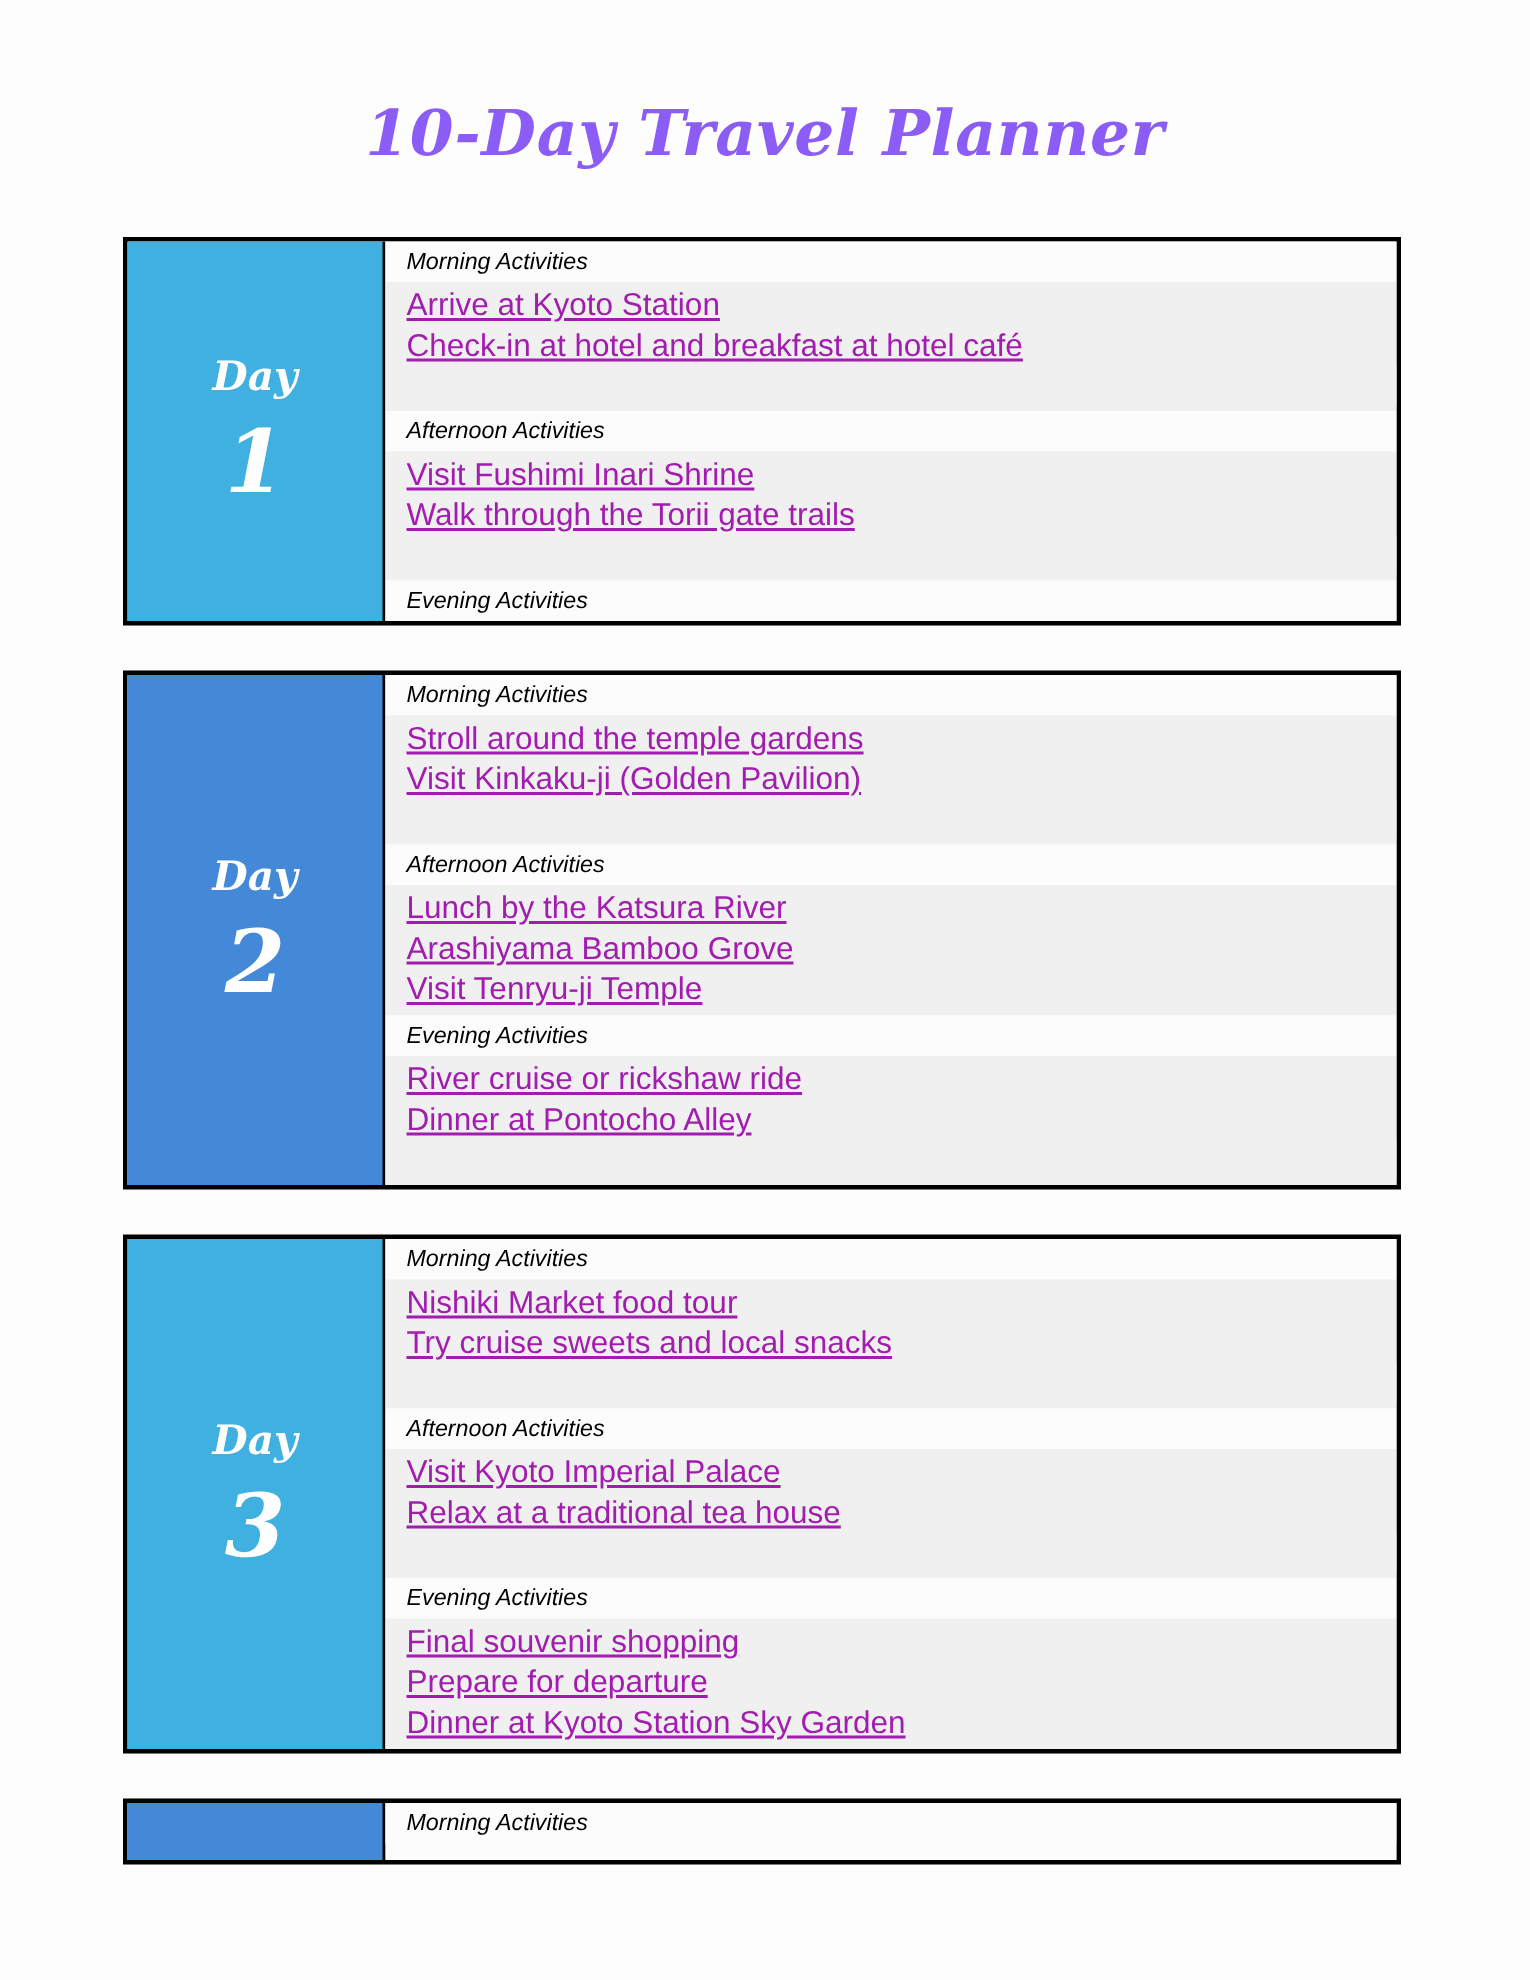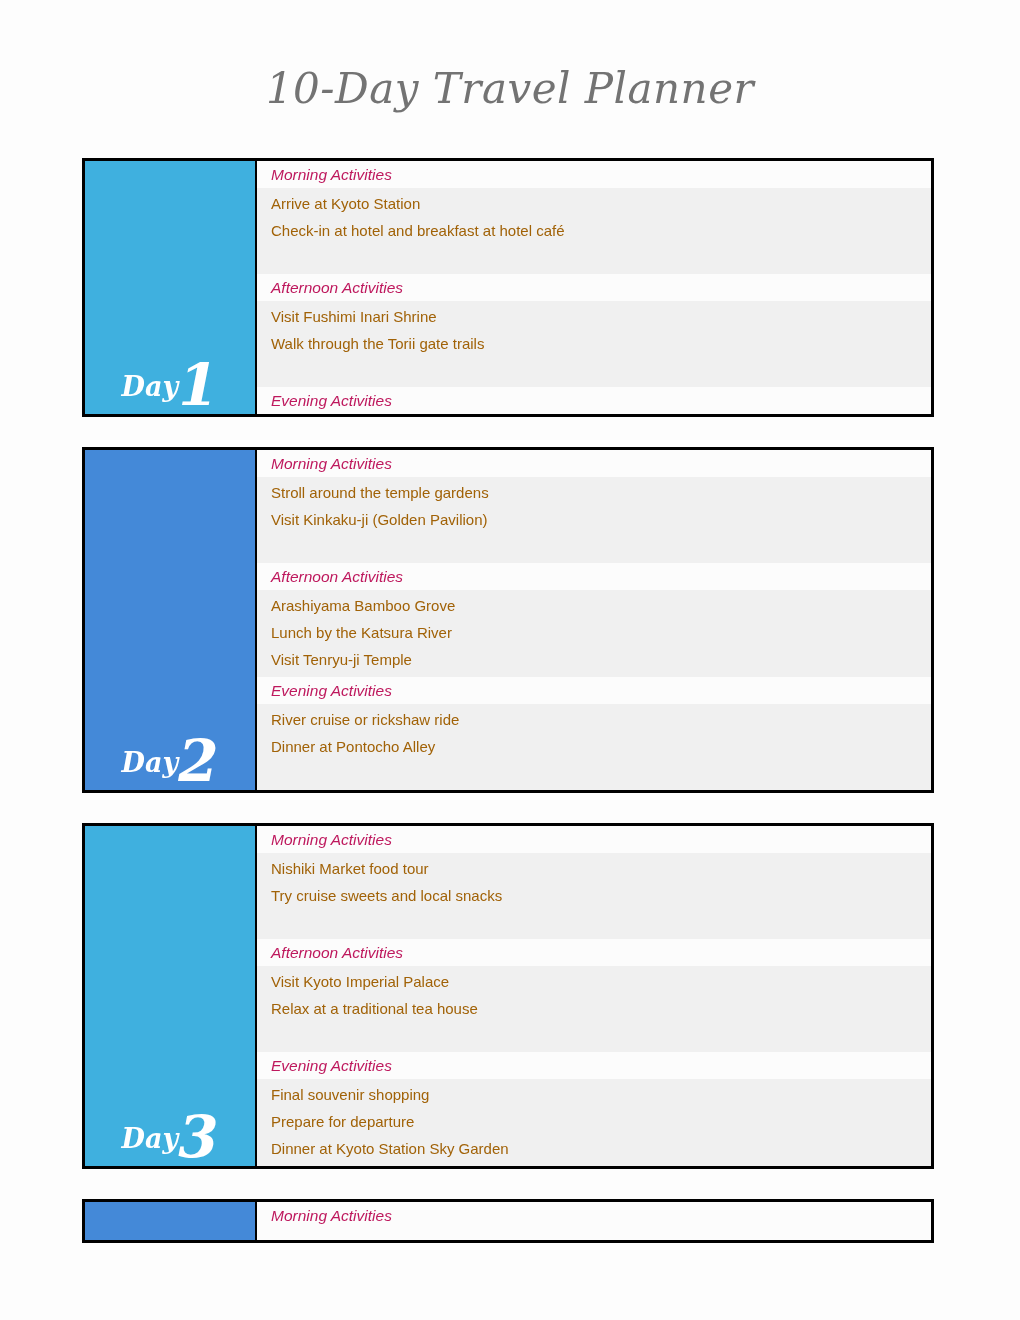--- a/index.html
+++ b/index.html
@@ -15,24 +15,24 @@
     position: relative;
   }
 
   
   .page-title {
     margin: 0;
     padding-top: 68px;
     text-align: center;
     font-family: "DejaVu Serif", serif;
     font-style: italic;
-    font-weight: normal;
+    font-weight: bold;
     font-size: 42px;
     letter-spacing: 0.5px;
-    color: #737373;
+    color: #8b5cf6;
     line-height: 1;
   }
 
   
   .planner {
     position: absolute;
     top: 158px;
     left: 82px;
     width: 852px;
   }
@@ -45,22 +45,22 @@
     box-sizing: border-box;
     overflow: hidden;
   }
 
   
   .day-side {
     width: 172px;
     flex: 0 0 172px;
     border-right: 2px solid #000000;
     display: flex;
-    flex-direction: row;
-    align-items: flex-end;
+    flex-direction: column;
+    align-items: center;
     justify-content: center;
     box-sizing: border-box;
   }
   .day-word {
     font-family: "DejaVu Serif", serif;
     font-style: italic;
     font-weight: bold;
     font-size: 27px;
     color: #FFFFFF;
     line-height: 1;
@@ -80,35 +80,36 @@
     flex: 1 1 auto;
     display: flex;
     flex-direction: column;
     background: #FCFCFC;
   }
 
   .section-header {
     background: #FCFCFC;
     font-style: italic;
     font-size: 15.5px;
-    color: #be185d;
+    color: #000000;
     padding: 5px 0 5px 14px;
     line-height: 17px;
   }
 
   .section-items {
     background: #F0F0F0;
     padding: 2px 0 4px 14px;
   }
 
   .activity-line {
-    font-size: 15px;
-    color: #a16207;
+    font-size: 21px;
+    color: #a21caf;
     line-height: 27px;
     white-space: nowrap;
+    text-decoration: underline;
   }
 
   .spacer-row {
     background: #F0F0F0;
     height: 26px;
   }
 
   
   .day-card.clipped {
     margin-bottom: 0;
@@ -154,22 +155,22 @@
       </div>
       <div class="day-body">
         <div class="section-header">Morning Activities</div>
         <div class="section-items">
           <div class="activity-line">Stroll around the temple gardens</div>
           <div class="activity-line">Visit Kinkaku-ji (Golden Pavilion)</div>
           <div class="spacer-row"></div>
         </div>
         <div class="section-header">Afternoon Activities</div>
         <div class="section-items">
+          <div class="activity-line">Lunch by the Katsura River</div>
           <div class="activity-line">Arashiyama Bamboo Grove</div>
-          <div class="activity-line">Lunch by the Katsura River</div>
           <div class="activity-line">Visit Tenryu-ji Temple</div>
         </div>
         <div class="section-header">Evening Activities</div>
         <div class="section-items">
           <div class="activity-line">River cruise or rickshaw ride</div>
           <div class="activity-line">Dinner at Pontocho Alley</div>
           <div class="spacer-row"></div>
         </div>
       </div>
     </div>

